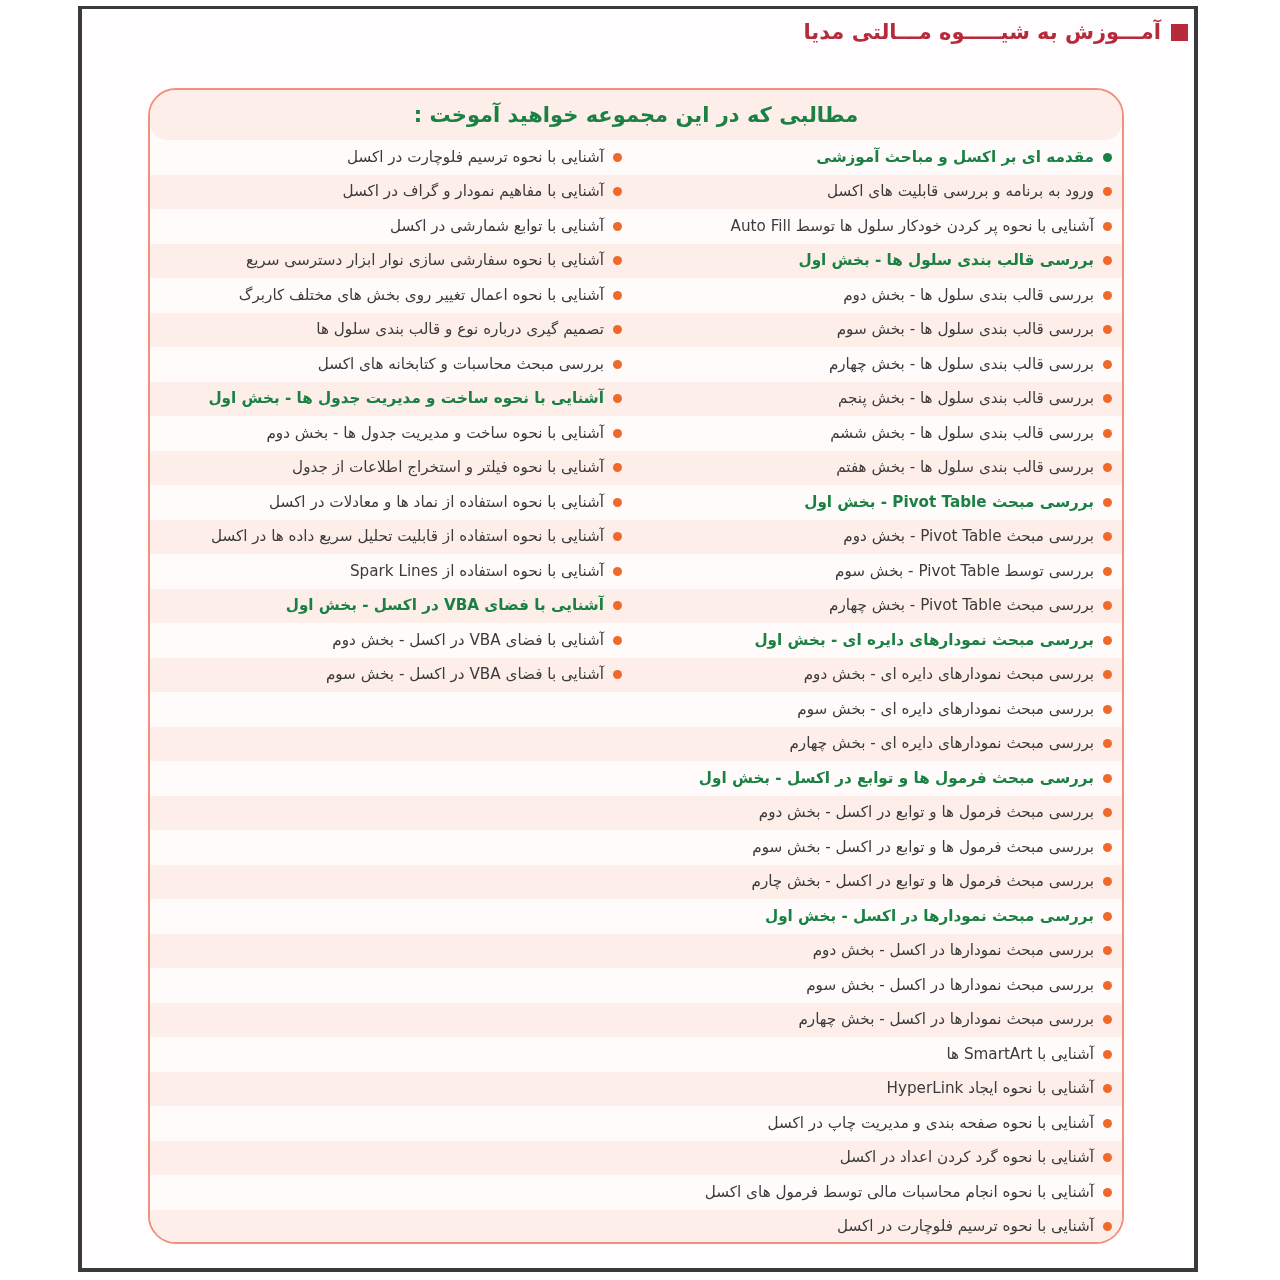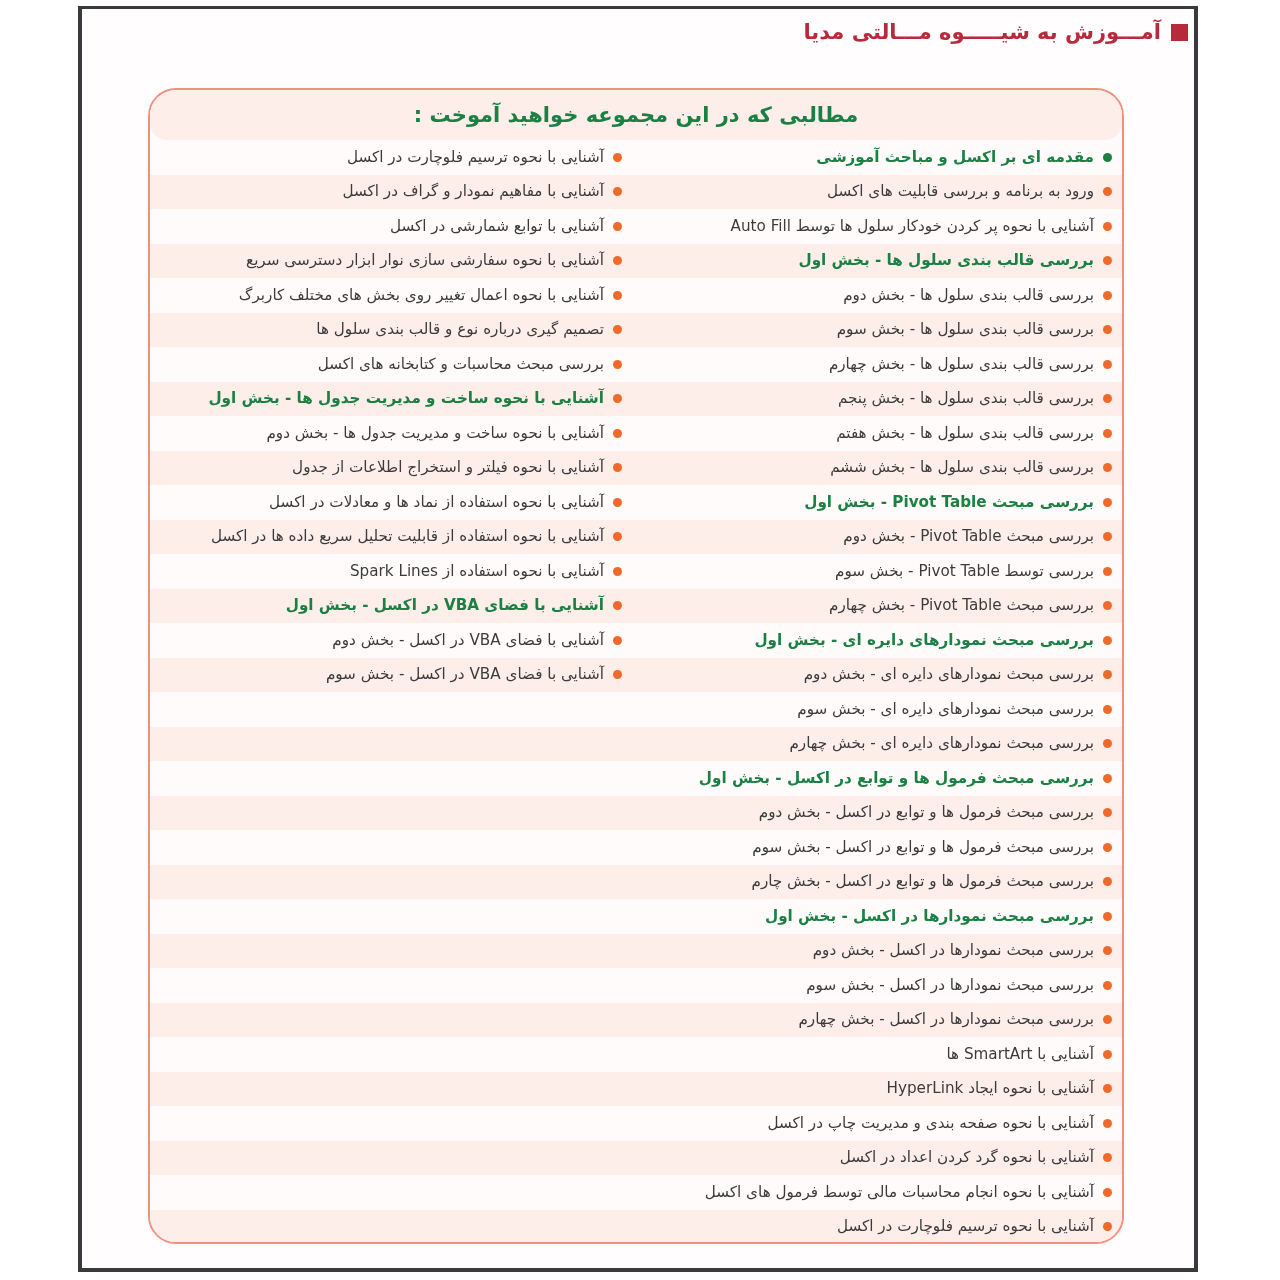--- a/index.html
+++ b/index.html
@@ -237,25 +237,25 @@
             <div class="row">
               <span class="bullet"></span>
               <span class="itxt">بررسی قالب بندی سلول ها - بخش چهارم</span>
             </div>
             <div class="row">
               <span class="bullet"></span>
               <span class="itxt">بررسی قالب بندی سلول ها - بخش پنجم</span>
             </div>
             <div class="row">
               <span class="bullet"></span>
+              <span class="itxt">بررسی قالب بندی سلول ها - بخش ششم</span>
+            </div>
+            <div class="row">
+              <span class="bullet"></span>
               <span class="itxt">بررسی قالب بندی سلول ها - بخش هفتم</span>
-            </div>
-            <div class="row">
-              <span class="bullet"></span>
-              <span class="itxt">بررسی قالب بندی سلول ها - بخش ششم</span>
             </div>
             <div class="row">
               <span class="bullet"></span>
               <span class="itxt hl">بررسی مبحث Pivot Table - بخش اول</span>
             </div>
             <div class="row">
               <span class="bullet"></span>
               <span class="itxt">بررسی مبحث Pivot Table - بخش دوم</span>
             </div>
             <div class="row">

